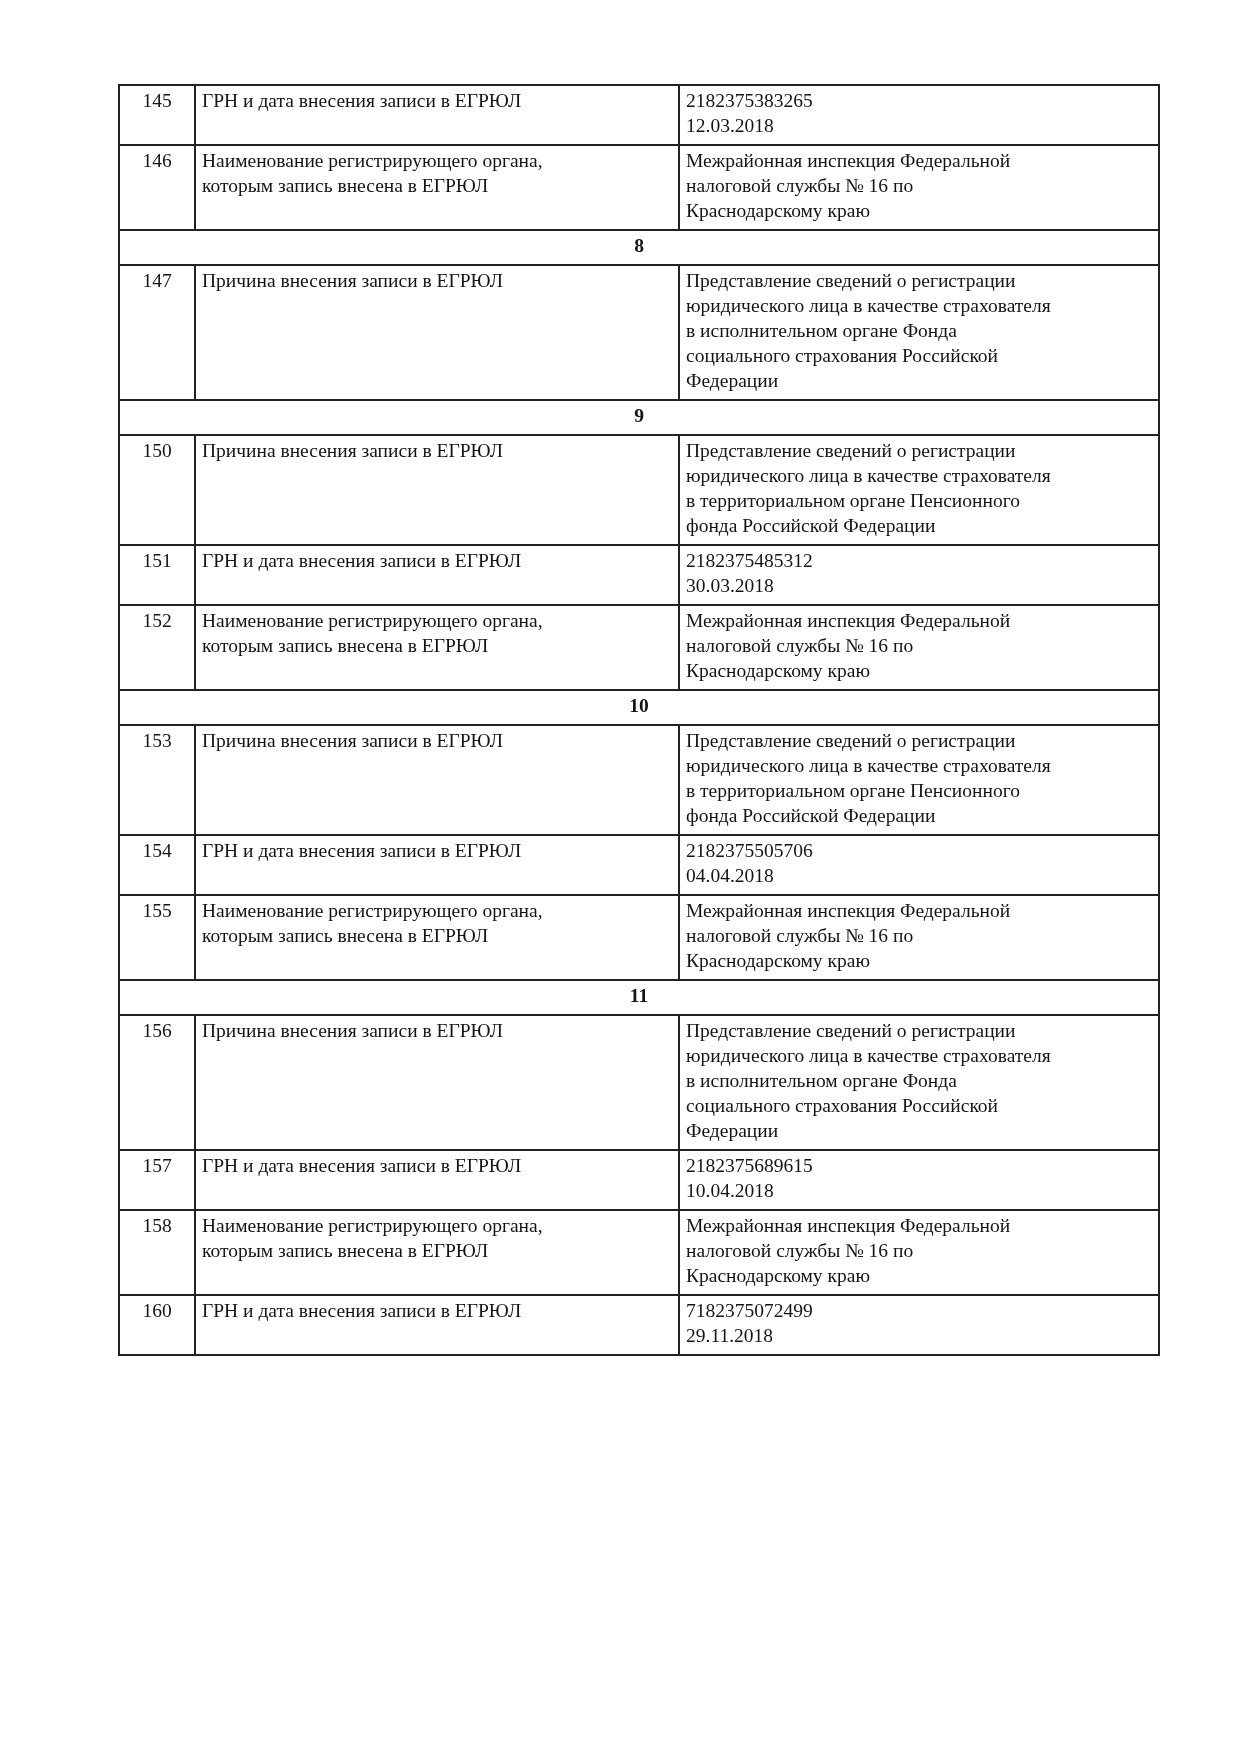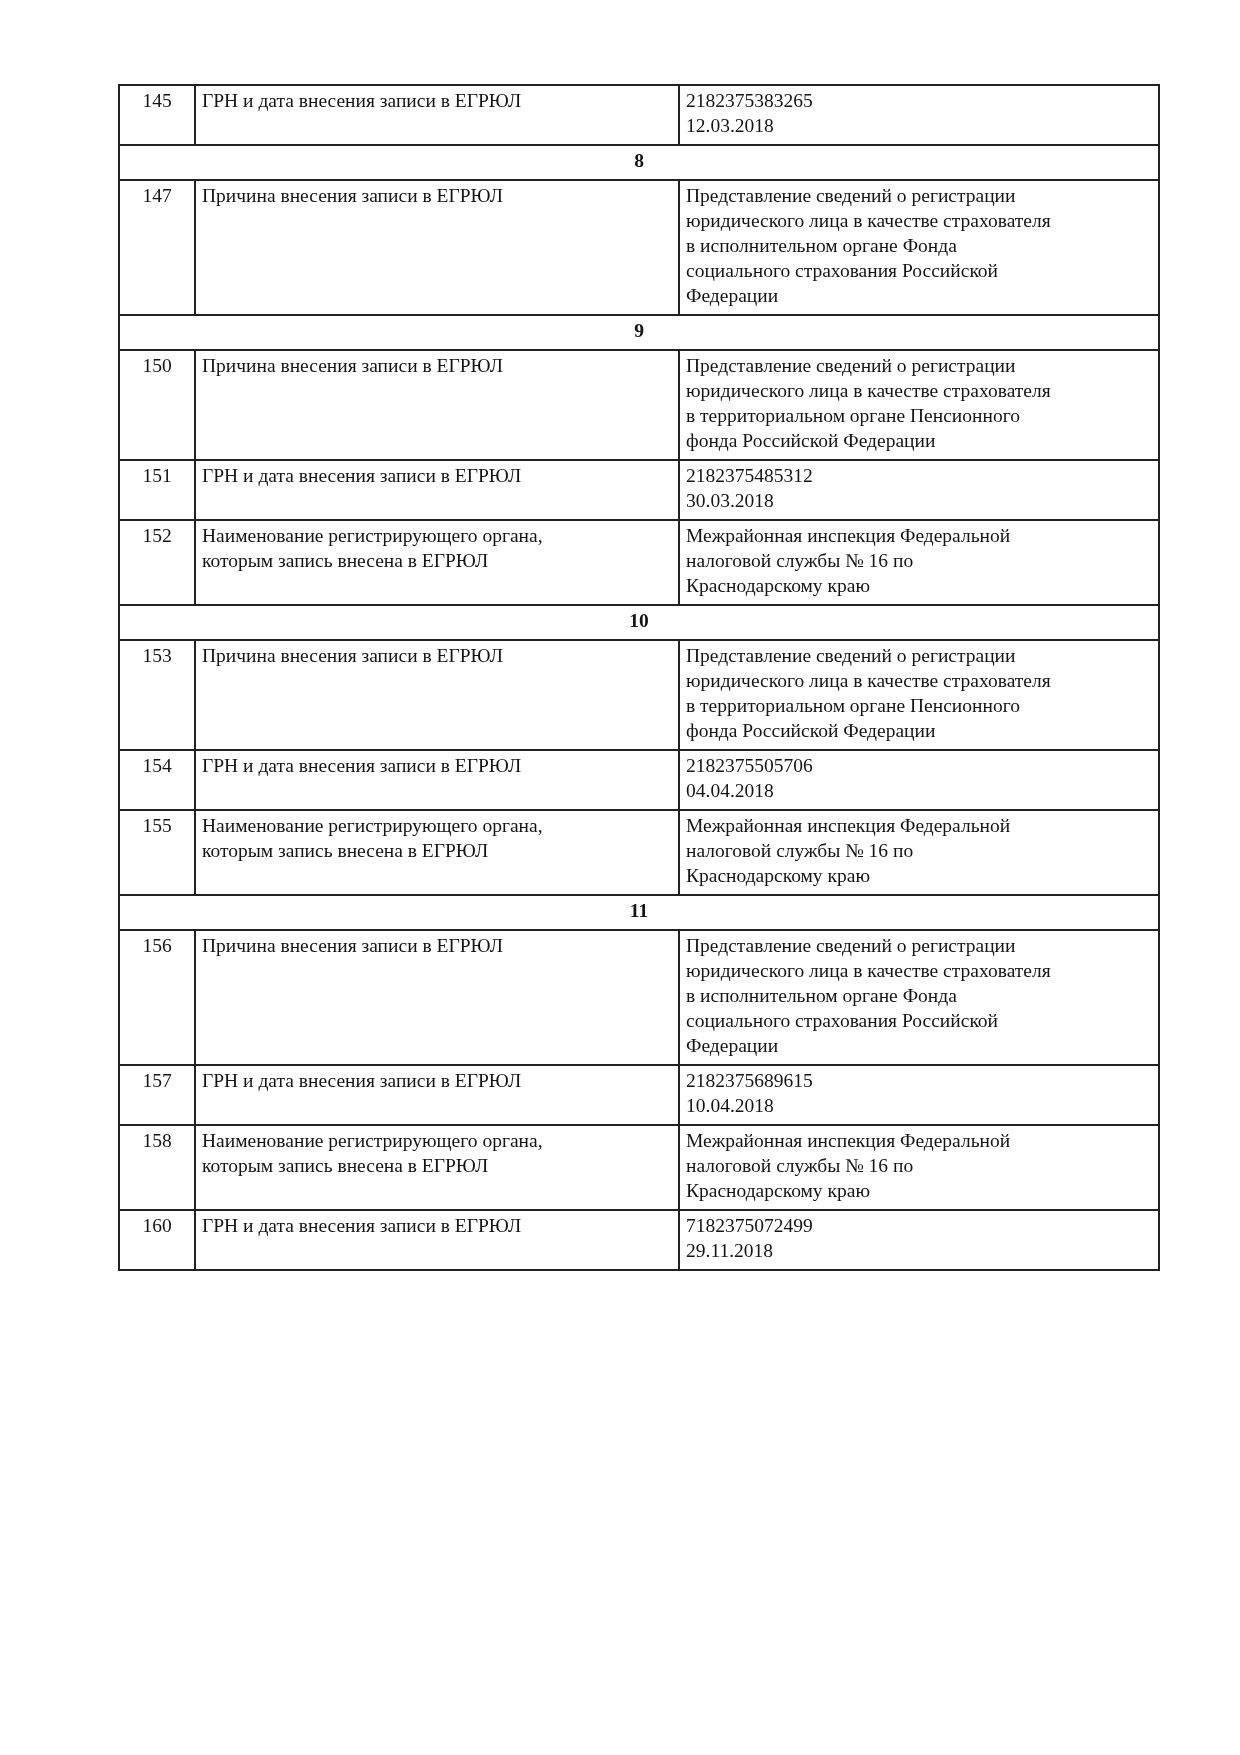--- a/index.html
+++ b/index.html
@@ -82,20 +82,28 @@
 
   <table class="doc-table">
     <tbody id="table-body">
         <tr>
           <td class="num-cell">145</td>
           <td class="label-cell">ГРН и дата внесения записи в ЕГРЮЛ</td>
           <td class="value-cell">2182375383265
 12.03.2018</td>
         </tr>
         <tr>
+          <td class="num-cell">146</td>
+          <td class="label-cell">Наименование регистрирующего органа,
+которым запись внесена в ЕГРЮЛ</td>
+          <td class="value-cell">Межрайонная инспекция Федеральной
+налоговой службы № 16 по
+Краснодарскому краю</td>
+        </tr>
+        <tr>
           <td colspan="3" class="section-cell">8</td>
         </tr>
         <tr>
           <td class="num-cell">147</td>
           <td class="label-cell">Причина внесения записи в ЕГРЮЛ</td>
           <td class="value-cell">Представление сведений о регистрации
 юридического лица в качестве страхователя
 в исполнительном органе Фонда
 социального страхования Российской
 Федерации</td>

